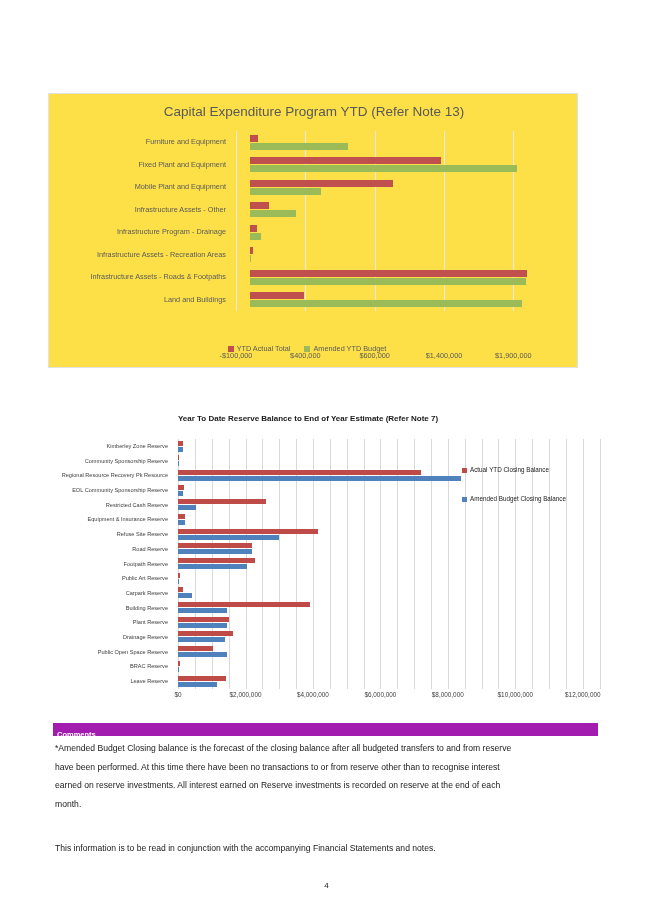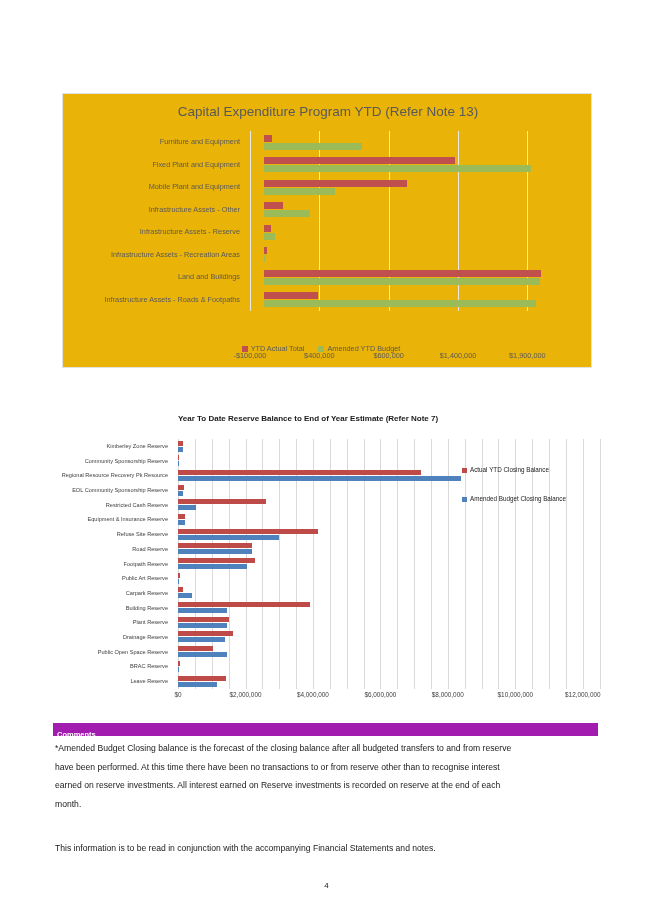--- a/index.html
+++ b/index.html
@@ -7,21 +7,21 @@
   .page{position:absolute;left:0;top:0;width:653px;height:923px;background:#fff;}
 
   
   .banner{position:absolute;left:57px;top:31px;width:540px;height:57px;background:#12367E;
           border:1px solid #0d2a63;box-sizing:border-box;color:#fff;text-align:center;}
   .banner .t1{font-size:13.5px;font-weight:bold;letter-spacing:.2px;margin-top:6px;}
   .banner .t2{font-size:9.5px;font-weight:bold;margin-top:6px;}
   .banner .t3{font-size:7.2px;font-weight:bold;margin-top:6px;}
 
   
-  .card1{position:absolute;left:62px;top:93px;width:530px;height:275px;background:#eab308;
+  .card1{position:absolute;left:48px;top:93px;width:530px;height:275px;background:#fde047;
          border:1px solid #e2e2e2;box-sizing:border-box;}
   .c1-title{position:absolute;left:0;top:10px;width:530px;text-align:center;
             font-size:13.5px;color:#595959;}
   .c1-plot{position:absolute;left:187px;top:37px;width:305px;height:180px;}
   .c1-cats{position:absolute;left:0px;top:37px;width:183px;height:180px;}
   .c1-cats div{height:22.5px;line-height:22.5px;text-align:right;font-size:7.3px;color:#5a5a5a;
                padding-right:6px;box-sizing:border-box;white-space:nowrap;}
   .grid1 span{position:absolute;top:0;bottom:0;width:1px;background:#e8e8e8;}
   .row1{position:relative;height:22.5px;}
   .bar{position:absolute;height:7px;}
@@ -64,24 +64,24 @@
 <div class="page">
 
 
   <div class="card1">
     <div class="c1-title">Capital Expenditure Program YTD (Refer Note 13)</div>
     <div class="c1-cats" id="c1cats">
         <div>Furniture and Equipment</div>
         <div>Fixed Plant and Equipment</div>
         <div>Mobile Plant and Equipment</div>
         <div>Infrastructure Assets - Other</div>
-        <div>Infrastructure Assets - Reserve</div>
+        <div>Infrastructure Program - Drainage</div>
         <div>Infrastructure Assets - Recreation Areas</div>
+        <div>Infrastructure Assets - Roads &amp; Footpaths</div>
         <div>Land and Buildings</div>
-        <div>Infrastructure Assets - Roads &amp; Footpaths</div>
       </div>
     <div class="c1-plot" id="c1plot">
       <div class="grid1" id="c1grid">
           <span style="left:0.0px"></span>
           <span style="left:69.3px"></span>
           <span style="left:138.6px"></span>
           <span style="left:208.0px"></span>
           <span style="left:277.3px"></span>
         </div>
     <div class="row2 row1" style="height: 22.5px;">

